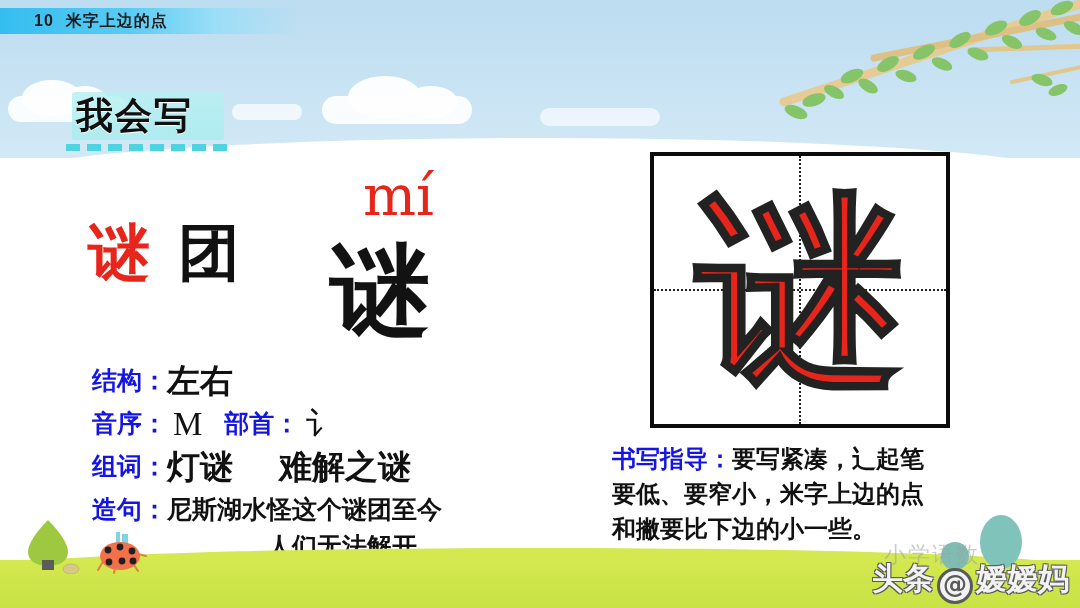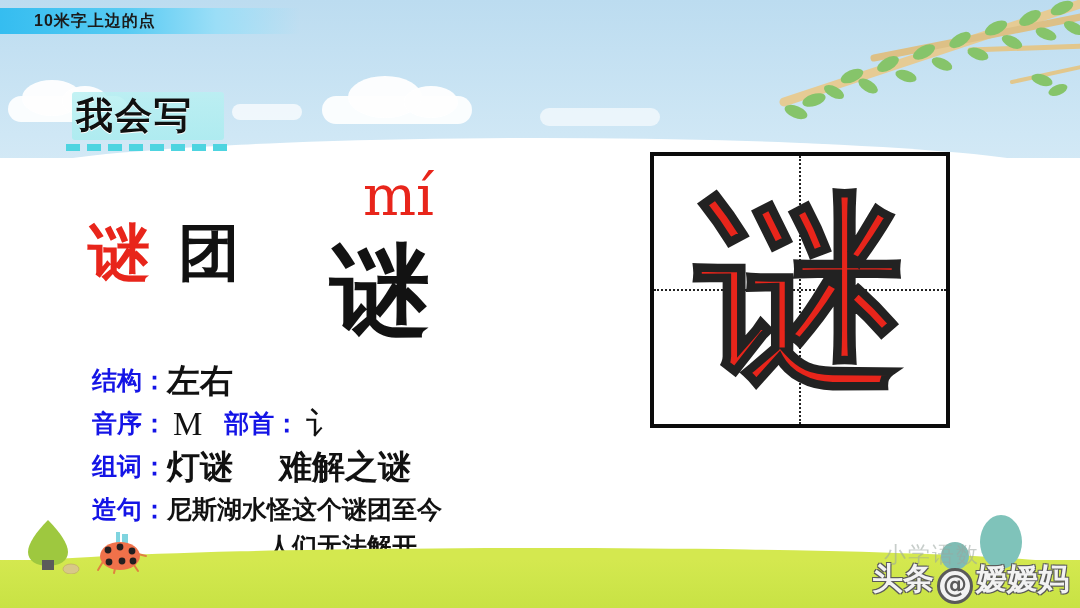--- a/index.html
+++ b/index.html
@@ -19,21 +19,21 @@
   
   .headerbar{
     position:absolute;left:0;top:8px;width:300px;height:26px;
     background:linear-gradient(90deg,#35bdf0 0%,#57cbf3 42%,#9bdef7 72%,rgba(200,235,250,0) 100%);
   }
   .headertext{
     position:absolute;left:34px;top:9px;height:24px;line-height:24px;
     font-size:16px;color:#1b1b1b;font-weight:600;letter-spacing:1px;
     font-family:"Liberation Sans","DejaVu Sans",sans-serif;
   }
-  .headertext .num{font-weight:600;}
+  .headertext .num{margin-right:12px;font-weight:600;}
   
   .branch{position:absolute;right:-6px;top:-6px;width:330px;height:135px;}
   
   .badge-wrap{position:absolute;left:62px;top:88px;}
   .badge-hl{
     position:absolute;left:10px;top:4px;width:152px;height:48px;
     background:linear-gradient(180deg,#b9f0f2 0%,#a9ecef 100%);
     border-radius:3px;opacity:.85;
   }
   .badge-text{
@@ -230,20 +230,27 @@
     </div>
 
   </div>
 
   <div class="gridbox">
     <div class="vline"></div>
     <div class="hline"></div>
     <div class="gridchar">谜</div>
   </div>
 
+  <div class="guide">
+    <div class="guide-line">
+      <span class="guide-lbl">书写指导：</span><span>要写紧凑，辶起笔</span>
+    </div>
+    <div class="guide-line">要低、要窄小，米字上边的点</div>
+    <div class="guide-line">和撇要比下边的小一些。</div>
+  </div>
 
   <div class="grass-top"></div>
   <div class="grass"></div>
 
   <svg class="tree" viewBox="0 0 44 52">
     <path d="M22 2 C34 14 42 26 42 34 C42 43 33 48 22 48 C11 48 2 43 2 34 C2 26 10 14 22 2 Z" fill="#9ec83f"></path>
     <rect x="16" y="42" width="12" height="10" fill="#5b5b5b"></rect>
   </svg>
   <svg class="ladybug-small" viewBox="0 0 18 12">
     <ellipse cx="9" cy="7" rx="8" ry="5" fill="#d8c888"></ellipse>

